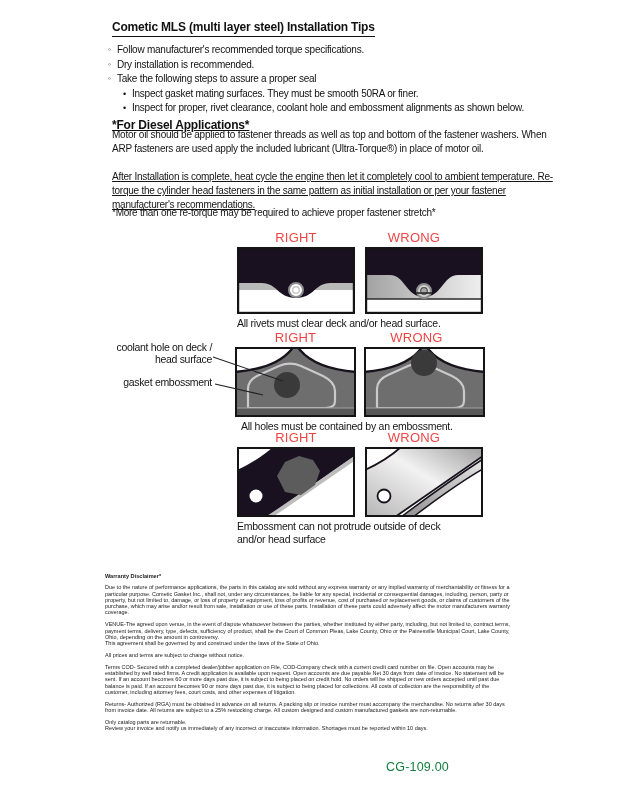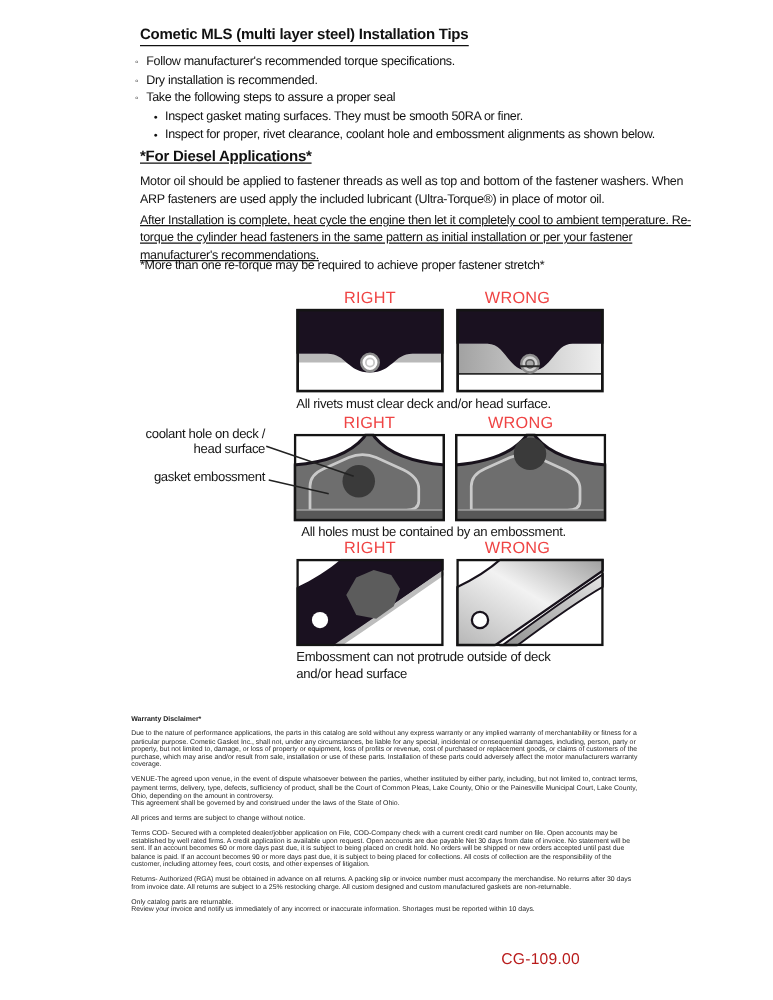--- a/index.html
+++ b/index.html
@@ -12,39 +12,39 @@
     left:112px;top:20px;font-size:12px;font-weight:bold;letter-spacing:-0.2px;
     border-bottom:1.6px solid #111;padding-bottom:2px;display:inline-block;white-space:nowrap;
   }
   .bullets{left:108px;top:43px;width:470px;font-size:10px;letter-spacing:-0.25px;line-height:14.5px;}
   .b-row{position:relative;padding-left:9px;}
   .b-row .mk{position:absolute;left:0;top:0;font-size:8px;line-height:14.5px;}
   .b-sub{margin-left:15px;}
   .b-sub .mk{font-size:9px;}
   .diesel-heading{left:112px;top:118px;font-size:12px;font-weight:bold;letter-spacing:-0.2px;text-decoration:underline;}
   .body-para{left:112px;width:456px;font-size:10px;letter-spacing:-0.25px;line-height:14.2px;color:#151515;}
-  .p1{top:139px;} .p2{top:170px;text-decoration:underline;} .pnote{top:206px;}
+  .p1{top:128px;} .p2{top:170px;text-decoration:underline;} .pnote{top:206px;}
   .fig{position:absolute;}
   .fig-labels{display:flex;margin-bottom:2px;}
   .fig-labels .fl{font-size:13px;letter-spacing:0.2px;text-align:center;color:#ef4444;}
   .fig-boxes{display:flex;}
   .fig-caption{margin-top:3px;font-size:10.5px;letter-spacing:-0.25px;color:#151515;}
   .fig1{left:237px;top:230px;} .fig1 .fl{width:118px;} .fig1 .fig-boxes{gap:10px;}
   .fig2{left:235px;top:330px;} .fig2 .fl{width:121px;} .fig2 .fig-boxes{gap:8px;}
   .fig2 .fig-caption{margin-left:6px;}
   .fig3{left:237px;top:430px;} .fig3 .fl{width:118px;} .fig3 .fig-boxes{gap:10px;}
   .fig3 .fig-caption{width:215px;line-height:12.5px;}
   .ann{width:97px;text-align:right;font-size:10.5px;letter-spacing:-0.3px;line-height:11.5px;color:#151515;}
   .ann1{left:115px;top:342px;} .ann2{left:115px;top:377px;}
   .pointer-overlay{left:0;top:0;width:618px;height:800px;pointer-events:none;}
   .warranty{left:105px;top:573px;width:406px;font-size:5.5px;line-height:6.3px;color:#222;}
   .warranty .w-head{font-weight:bold;margin-bottom:5px;font-size:5.6px;}
   .warranty p{margin:0 0 5.5px 0;}
   .warranty .tight{margin:0;}
-  .footer-code{left:401px;top:760px;font-size:12.5px;letter-spacing:0.2px;color:#b91c1c;}
+  .footer-code{left:386px;top:760px;font-size:12.5px;letter-spacing:0.2px;color:#15803d;}
   svg{display:block;}
 </style>
 </head>
 <body>
 
 <div class="page">
 
   <div class="abs doc-title">Cometic MLS (multi layer steel) Installation Tips</div>
 
   <div class="abs bullets">

